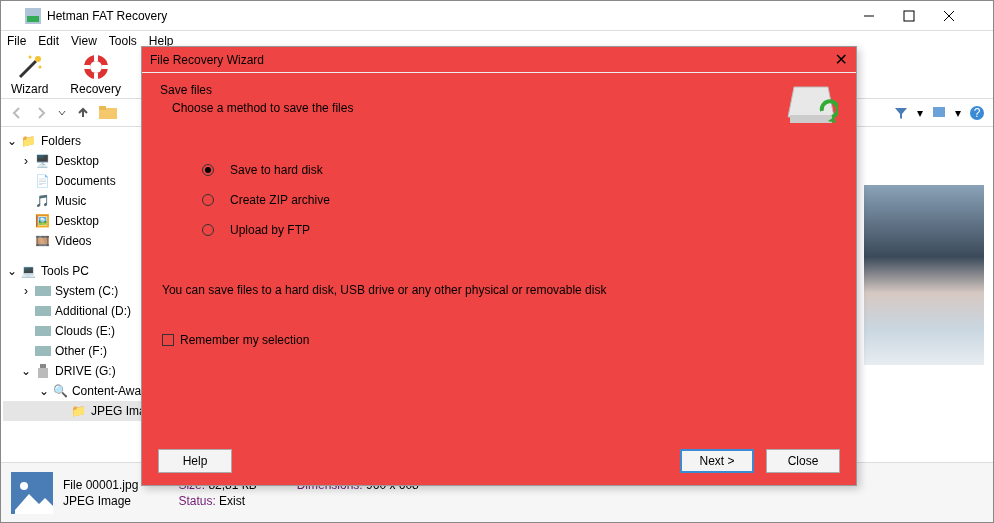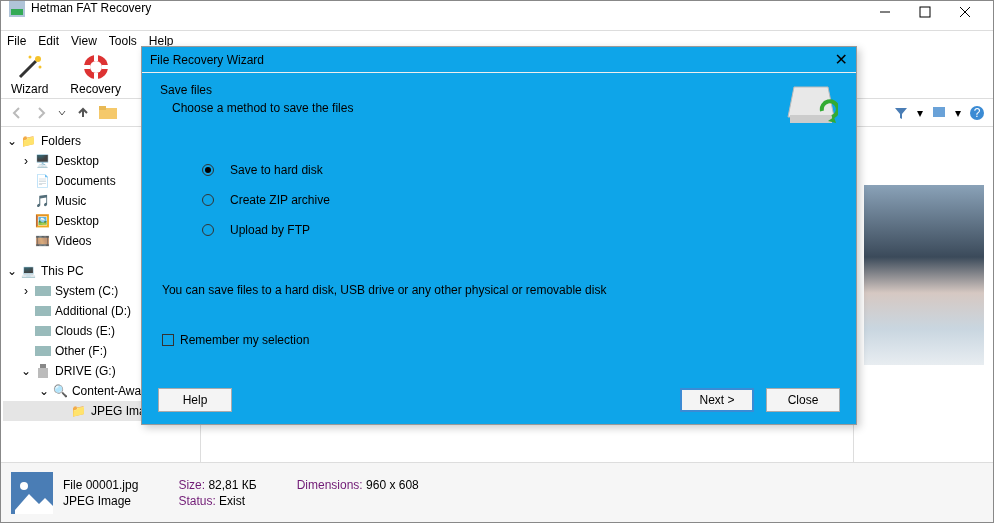--- a/index.html
+++ b/index.html
@@ -1,18 +1,18 @@
 <!DOCTYPE html>
 <html><head>
 <meta charset="utf-8">
 <style>
 *{box-sizing:border-box;margin:0;padding:0;font-family:"Segoe UI",Tahoma,sans-serif;font-size:12px;color:#000}
 body{width:994px;height:523px;background:#fff;overflow:hidden;position:relative;border:1px solid #888}
 
-.titlebar{height:30px;display:flex;align-items:flex-start;padding:0 8px;border-bottom:1px solid #ddd}
+.titlebar{height:30px;display:flex;align-items:center;padding:0 24px;border-bottom:1px solid #ddd}
 .titlebar .appicon{width:16px;height:16px;margin-right:6px}
 .titlebar .title{flex:1}
 .titlebar .winbtn{width:40px;height:22px;display:flex;align-items:center;justify-content:center}
 
 .menubar{height:20px;display:flex;align-items:center;padding:0 6px;gap:12px}
 .menubar span{cursor:default}
 
 .toolbar{height:48px;display:flex;align-items:center;padding:4px 10px;gap:22px;border-bottom:1px solid #ddd}
 .tool{display:flex;flex-direction:column;align-items:center;gap:1px}
 .tool .ic{width:28px;height:28px}
@@ -34,21 +34,21 @@
 .preview{width:140px;border-left:1px solid #ddd;padding:8px;display:flex;align-items:flex-start;justify-content:center}
 .preview .thumb{width:120px;height:180px;background:linear-gradient(#8aa2b8 0%,#3b4a5a 40%,#d6c8c2 60%,#c9d6e0 80%,#e8edf1 100%);margin-top:50px}
 
 .panelhdr{position:absolute;right:8px;top:2px;font-size:11px;display:flex;gap:6px}
 
 .details{height:60px;border-top:1px solid #ddd;display:flex;align-items:center;padding:6px 10px;gap:10px;background:#f6f6f6}
 .details .bigicon{width:42px;height:42px}
 .details .col{display:flex;flex-direction:column;gap:2px}
 .details .lbl{color:#701a75}
 
-.dialog{position:absolute;left:140px;top:45px;width:716px;height:379px;background:#0ea5e9;border:1px solid #999;box-shadow:3px 3px 8px rgba(0,0,0,.2);display:flex;flex-direction:column}
+.dialog{position:absolute;left:140px;top:45px;width:716px;height:440px;background:#ef4444;border:1px solid #999;box-shadow:3px 3px 8px rgba(0,0,0,.2);display:flex;flex-direction:column}
 .dialog .dtitle{height:26px;display:flex;align-items:center;padding:0 8px;border-bottom:1px solid #eee}
 .dialog .dtitle .x{margin-left:auto;font-size:16px}
 .dialog .dheader{padding:10px 18px;display:flex}
 .dialog .dheader .hl{font-weight:400}
 .dialog .dheader .sub{margin-top:4px;margin-left:12px}
 .dialog .dheader .hicon{margin-left:auto;width:54px;height:44px}
 .dialog .body{flex:1;padding:10px 60px}
 .radio{display:flex;align-items:center;gap:16px;margin:16px 0}
 .radio .rb{width:12px;height:12px;border:1px solid #333;border-radius:50%;display:flex;align-items:center;justify-content:center}
 .radio .rb .dot{width:6px;height:6px;background:#000;border-radius:50%}
@@ -198,21 +198,21 @@
       </div>
     <div class="node d1">
         <span class="chev"></span>
         <span class="nic">🎞️</span>
         <span>Videos</span>
       </div>
     <div style="height:10px"></div>
     <div class="node d0">
         <span class="chev">⌄</span>
         <span class="nic">💻</span>
-        <span>This PC</span>
+        <span>Tools PC</span>
       </div>
     <div class="node d1">
         <span class="chev">›</span>
         <span class="nic">
           <svg width="16" height="10">
             <rect width="16" height="10" fill="#9bb"></rect>
           </svg>
         </span>
         <span>System (C:)</span>
       </div>

